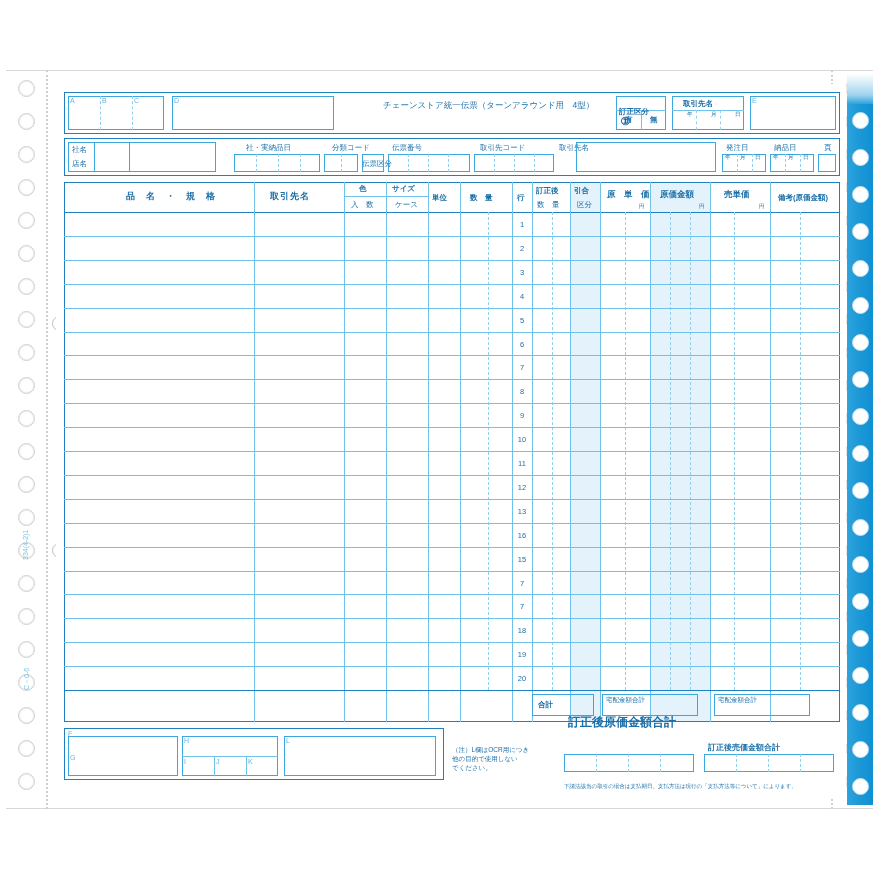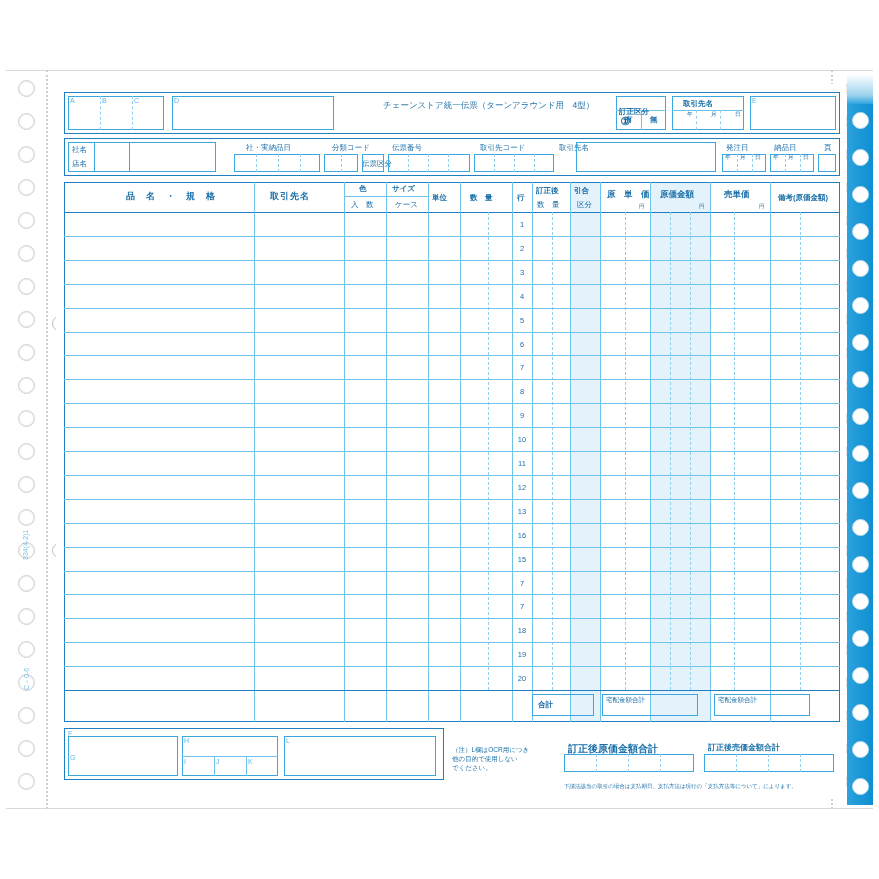--- a/index.html
+++ b/index.html
@@ -349,21 +349,21 @@
     <div class="corner-letter" style="left:192px;top:674px;">K</div>
     <div class="bx" style="left:228px;top:652px;width:152px;height:40px;"></div>
     <div class="corner-letter" style="left:230px;top:653px;">L</div>
 
     <div class="note" style="left:396px;top:662px;width:130px;">
       <div>（注）L欄はOCR用につき</div>
       <div>他の目的で使用しない</div>
       <div>でください。</div>
     </div>
 
-    <div class="lbl b" style="left:512px;top:660px;font-size:10px;">訂正後原価金額合計</div>
+    <div class="lbl b" style="left:512px;top:632px;font-size:12px;">訂正後原価金額合計</div>
     <div class="bx" style="left:508px;top:670px;width:130px;height:18px;"></div>
     <div class="vline-d" style="left:540px;top:670px;height:18px;"></div>
     <div class="vline-d" style="left:572px;top:670px;height:18px;"></div>
     <div class="vline-d" style="left:604px;top:670px;height:18px;"></div>
 
     <div class="lbl b" style="left:652px;top:660px;font-size:8px;">訂正後売価金額合計</div>
     <div class="bx" style="left:648px;top:670px;width:130px;height:18px;"></div>
     <div class="vline-d" style="left:680px;top:670px;height:18px;"></div>
     <div class="vline-d" style="left:712px;top:670px;height:18px;"></div>
     <div class="vline-d" style="left:744px;top:670px;height:18px;"></div>

